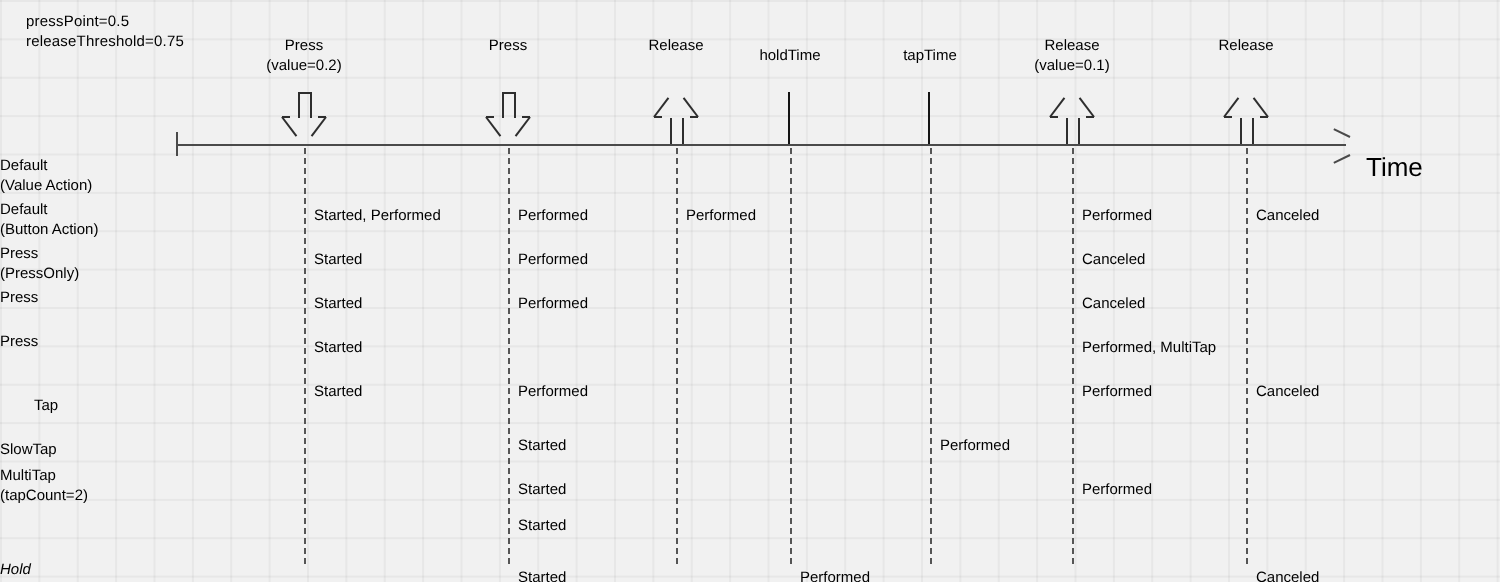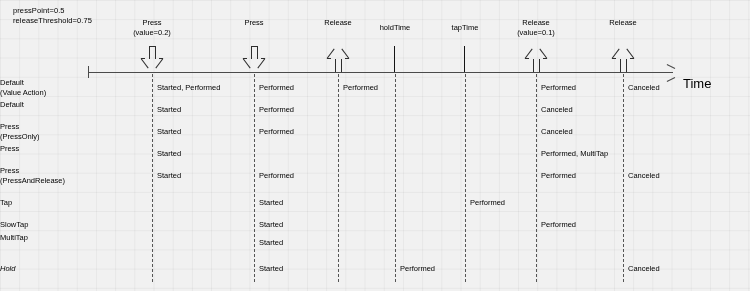--- a/index.html
+++ b/index.html
@@ -206,20 +206,21 @@
     line-height: 10px;
     white-space: nowrap;
   }
 
   
   .cell {
     position: absolute;
     font-size: 7.5px;
     line-height: 10px;
     white-space: nowrap;
+    margin-top: 20px;
   }
 </style>
 </head>
 <body>
 
 <div id="diagram">
 
   <div class="param-note">
     <div>pressPoint=0.5</div>
     <div>releaseThreshold=0.75</div>
@@ -322,59 +323,60 @@
         <div>Default</div>
         <div>(Value Action)</div>
       </div>
       <div class="cell" style="left: 157px; top: 83px;">Started, Performed</div>
       <div class="cell" style="left: 259px; top: 83px;">Performed</div>
       <div class="cell" style="left: 343px; top: 83px;">Performed</div>
       <div class="cell" style="left: 541px; top: 83px;">Performed</div>
       <div class="cell" style="left: 628px; top: 83px;">Canceled</div>
       <div class="row-label" style="top: 100px;">
         <div>Default</div>
+        <div>(Button Action)</div>
       </div>
       <div class="cell" style="left: 157px; top: 105px;">Started</div>
       <div class="cell" style="left: 259px; top: 105px;">Performed</div>
       <div class="cell" style="left: 541px; top: 105px;">Canceled</div>
       <div class="row-label" style="top: 122px;">
         <div>Press</div>
         <div>(PressOnly)</div>
       </div>
       <div class="cell" style="left: 157px; top: 127px;">Started</div>
       <div class="cell" style="left: 259px; top: 127px;">Performed</div>
       <div class="cell" style="left: 541px; top: 127px;">Canceled</div>
       <div class="row-label" style="top: 144px;">
         <div>Press</div>
       </div>
       <div class="cell" style="left: 157px; top: 149px;">Started</div>
       <div class="cell" style="left: 541px; top: 149px;">Performed, MultiTap</div>
       <div class="row-label" style="top: 166px;">
         <div>Press</div>
-        <div>(PressAndRelease)</div>
       </div>
       <div class="cell" style="left: 157px; top: 171px;">Started</div>
       <div class="cell" style="left: 259px; top: 171px;">Performed</div>
       <div class="cell" style="left: 541px; top: 171px;">Performed</div>
       <div class="cell" style="left: 628px; top: 171px;">Canceled</div>
-      <div class="row-label" style="top: 198px;">
+      <div class="row-label" style="top: 198px; margin-left: 17px;">
         <div>Tap</div>
       </div>
       <div class="cell" style="left: 259px; top: 198px;">Started</div>
       <div class="cell" style="left: 470px; top: 198px;">Performed</div>
       <div class="row-label" style="top: 220px;">
         <div>SlowTap</div>
       </div>
       <div class="cell" style="left: 259px; top: 220px;">Started</div>
       <div class="cell" style="left: 541px; top: 220px;">Performed</div>
       <div class="row-label" style="top: 233px;">
         <div>MultiTap</div>
+        <div>(tapCount=2)</div>
       </div>
       <div class="cell" style="left: 259px; top: 238px;">Started</div>
-      <div class="row-label" style="top: 264px; font-style: italic;">
+      <div class="row-label" style="top: 280px; font-style: italic;">
         <div>Hold</div>
       </div>
       <div class="cell" style="left: 259px; top: 264px;">Started</div>
       <div class="cell" style="left: 400px; top: 264px;">Performed</div>
       <div class="cell" style="left: 628px; top: 264px;">Canceled</div>
     </div>
 
 </div>
 
 </body></html>

